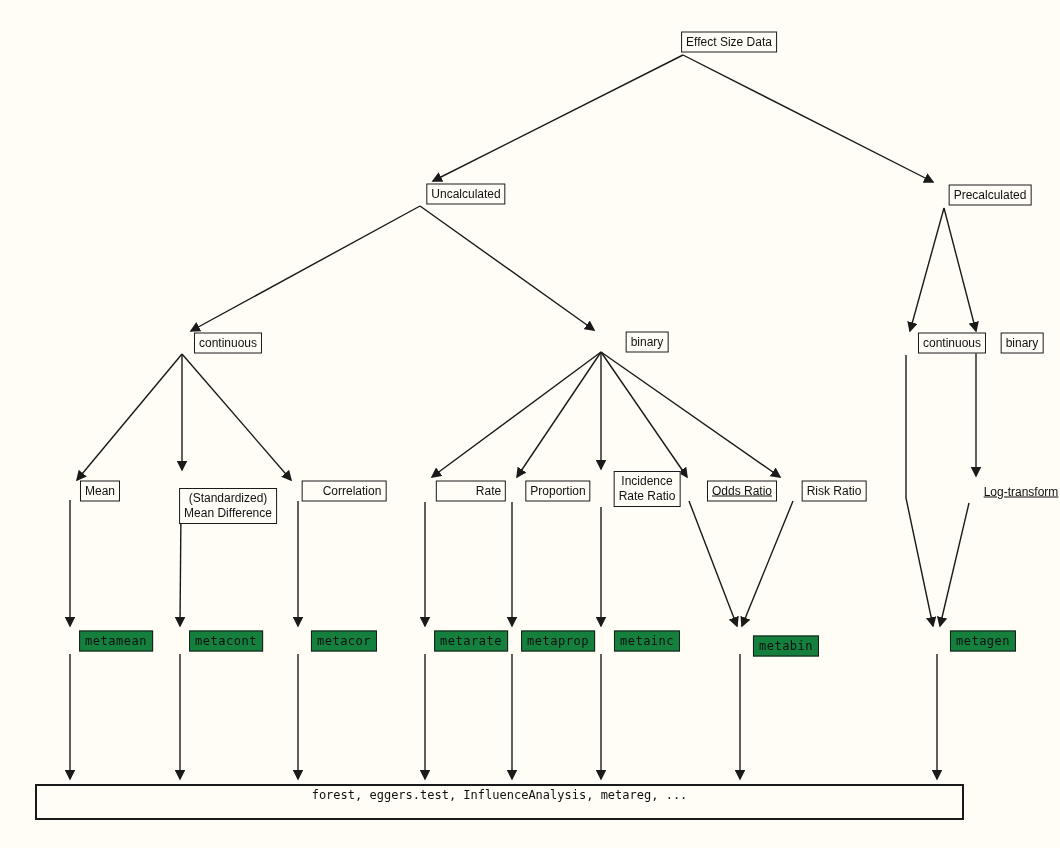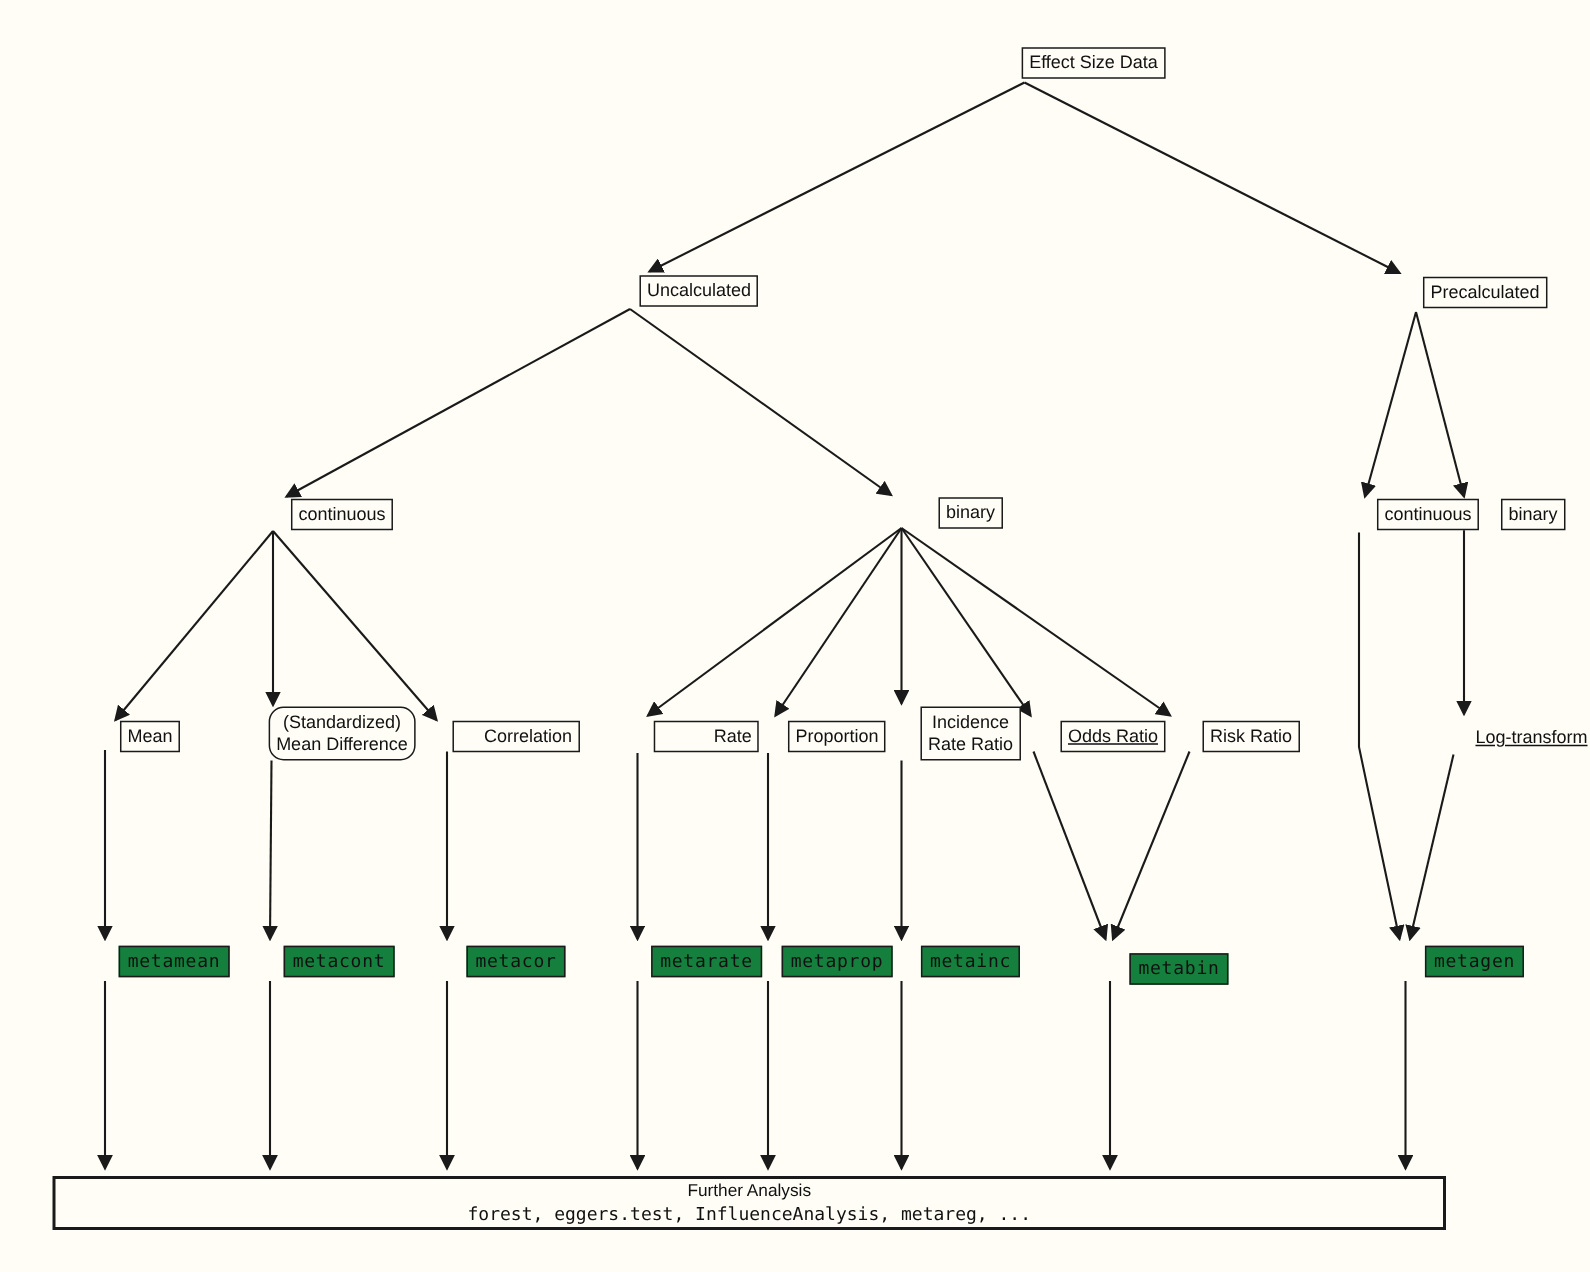--- a/index.html
+++ b/index.html
@@ -141,21 +141,21 @@
 
   <div class="node box" style="left:420px; top:194px;">Uncalculated</div>
   <div class="node box" style="left:944px; top:195px;">Precalculated</div>
 
   <div class="node box" style="left:182px; top:343px;">continuous</div>
   <div class="node box" style="left:601px; top:342px;">binary</div>
   <div class="node box" style="left:906px; top:343px;">continuous</div>
   <div class="node box" style="left:976px; top:343px;">binary</div>
 
   <div class="node box" style="left:54px; top:491px;">Mean</div>
-  <div class="node box" style="left:182px; top:489px;border-radius:10px;">
+  <div class="node box" style="left:182px; top:506px;">
     <div>(Standardized)</div>
     <div>Mean Difference</div>
   </div>
   <div class="node box" style="left:298px; top:491px;padding-left:20px;">Correlation</div>
   <div class="node box" style="left:425px; top:491px;padding-left:39px;">Rate</div>
   <div class="node box" style="left:512px; top:491px;">Proportion</div>
   <div class="node box" style="left:601px; top:489px;">
     <div>Incidence</div>
     <div>Rate Ratio</div>
   </div>
@@ -166,17 +166,16 @@
   <div class="node fn" style="left:70px; top:641px;">metamean</div>
   <div class="node fn" style="left:180px; top:641px;">metacont</div>
   <div class="node fn" style="left:298px; top:641px;">metacor</div>
   <div class="node fn" style="left:425px; top:641px;">metarate</div>
   <div class="node fn" style="left:512px; top:641px;">metaprop</div>
   <div class="node fn" style="left:601px; top:641px;">metainc</div>
   <div class="node fn" style="left:740px; top:646px;">metabin</div>
   <div class="node fn" style="left:937px; top:641px;">metagen</div>
 
   <div class="further">
-    <div class="fa-title">Further Analysis</div>
     <div class="fa-fns">forest, eggers.test, InfluenceAnalysis, metareg, ...</div>
   </div>
 
 </div>
 
 </body></html>

